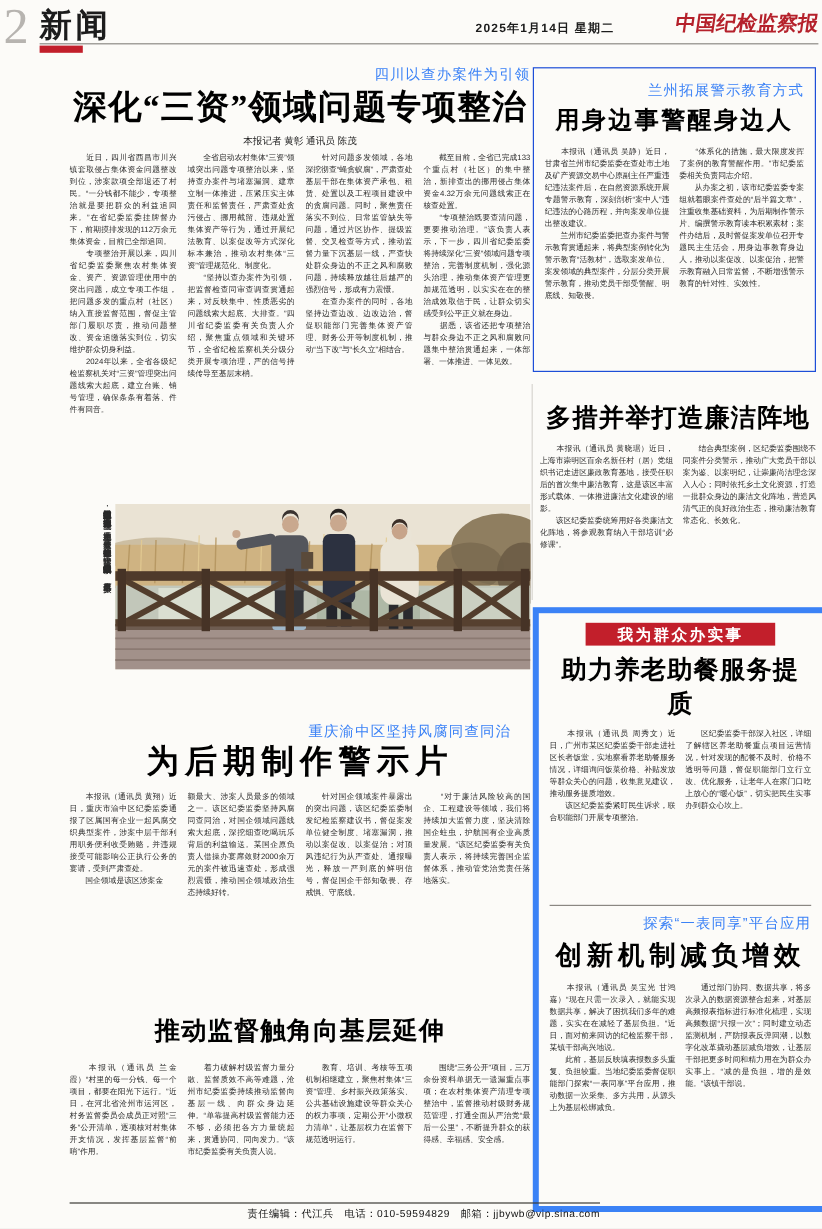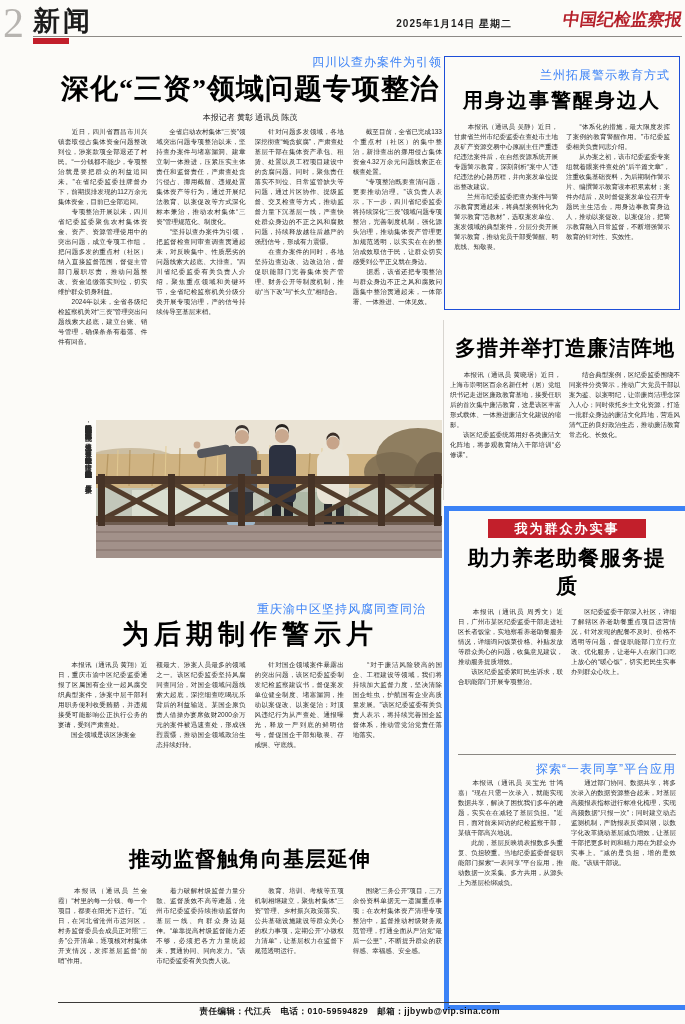--- a/index.html
+++ b/index.html
@@ -36,21 +36,21 @@
   .banner{margin:0 auto 6px auto;width:158px;height:19px;background:#c21f2b;color:#fff;
           font-size:13px;font-weight:bold;text-align:center;line-height:19px;letter-spacing:2px;}
   .divider{height:1px;background:#8a8782;margin:7px 0 6px 0;}
   
   .vcap{left:58px;top:420px;width:36px;height:138px;writing-mode:vertical-rl;
         font-size:6.8px;line-height:11px;text-align:justify;color:#2b2b2b;overflow:hidden;}
   .vcap .credit{font-weight:bold;margin-top:6px;}
   .photo{left:96px;top:420px;width:346px;height:138px;}
   
   .footrule{left:58px;top:1002px;width:442px;height:1px;background:#3c3a38;}
-  .footer{left:58px;top:1006px;width:442px;font-size:8.5px;font-weight:bold;
+  .footer{left:58px;top:1006px;width:442px;font-size:8.5px;font-weight:normal;
           text-align:right;color:#111;letter-spacing:0.5px;}
 </style>
 </head>
 <body>
 
 <div class="page">
 
   <div class="abs pnum">2</div>
   <div class="abs section">新闻</div>
   <div class="abs hline"></div>
@@ -210,20 +210,21 @@
   <div class="abs blackbox">
     <div class="banner">我为群众办实事</div>
     <div class="headline" style="font-size:21px;margin:3px 0 7px 0;letter-spacing:1px;">助力养老助餐服务提质</div>
     <div class="cols cols2" style="height:140px;">
       <div class="col">　　本报讯（通讯员 周秀文）近日，广州市某区纪委监委干部走进社区长者饭堂，实地察看养老助餐服务情况，详细询问饭菜价格、补贴发放等群众关心的问题，收集意见建议，推动服务提质增效。
 　　该区纪委监委紧盯民生诉求，联合职能部门开展专项整治。</div>
       <div class="col">　　区纪委监委干部深入社区，详细了解辖区养老助餐重点项目运营情况，针对发现的配餐不及时、价格不透明等问题，督促职能部门立行立改、优化服务，让老年人在家门口吃上放心的“暖心饭”，切实把民生实事办到群众心坎上。</div>
     </div>
     <div class="divider"></div>
     <div class="kicker">探索“一表同享”平台应用</div>
+    <div class="headline" style="font-size:22px;margin:3px 0 8px 0;letter-spacing:4px;">创新机制减负增效</div>
     <div class="cols cols2" style="height:190px;">
       <div class="col">　　本报讯（通讯员 吴宝光 甘鸿嘉）“现在只需一次录入，就能实现数据共享，解决了困扰我们多年的难题，实实在在减轻了基层负担。”近日，面对前来回访的纪检监察干部，某镇干部高兴地说。
 　　此前，基层反映填表报数多头重复、负担较重。当地纪委监委督促职能部门探索“一表同享”平台应用，推动数据一次采集、多方共用，从源头上为基层松绑减负。</div>
       <div class="col">　　通过部门协同、数据共享，将多次录入的数据资源整合起来，对基层高频报表指标进行标准化梳理，实现高频数据“只报一次”；同时建立动态监测机制，严防报表反弹回潮，以数字化改革撬动基层减负增效，让基层干部把更多时间和精力用在为群众办实事上。“减的是负担，增的是效能。”该镇干部说。</div>
     </div>
   </div>
 
   <div class="abs footrule"></div>
   <div class="abs footer">责任编辑：代江兵　电话：010-59594829　邮箱：jjbywb@vip.sina.com</div>
 

